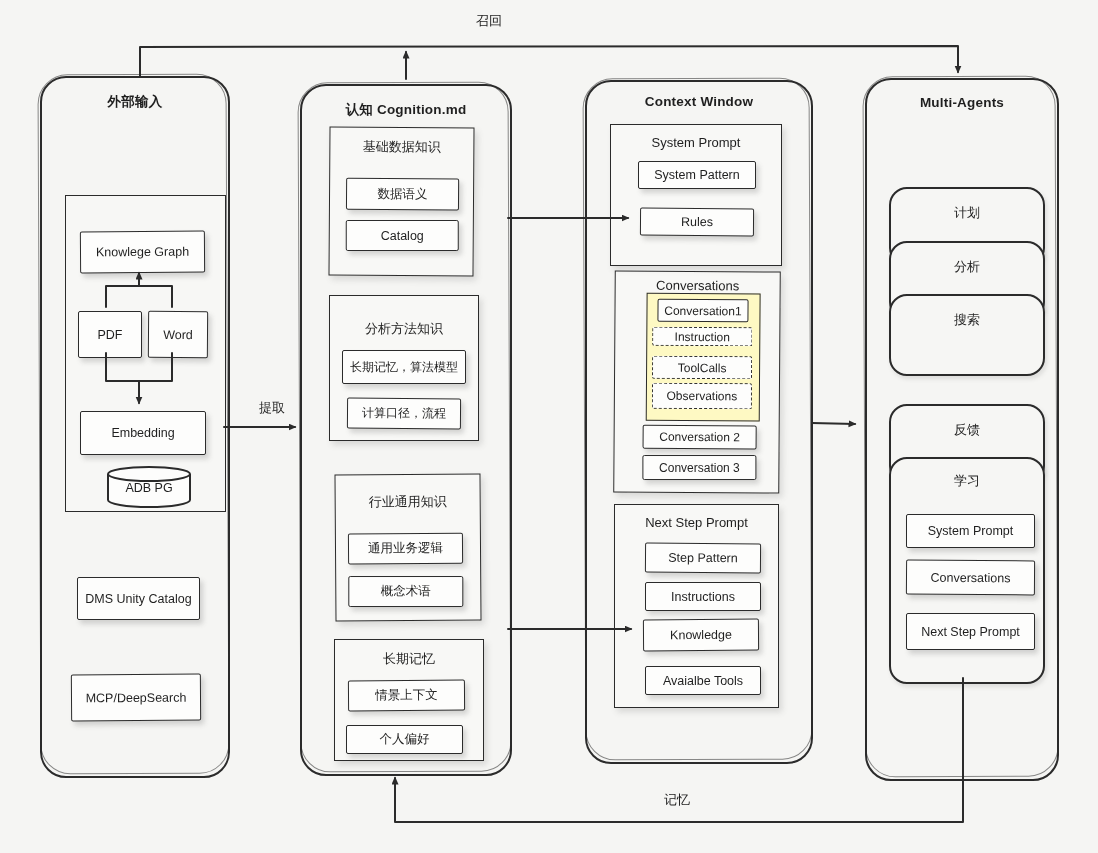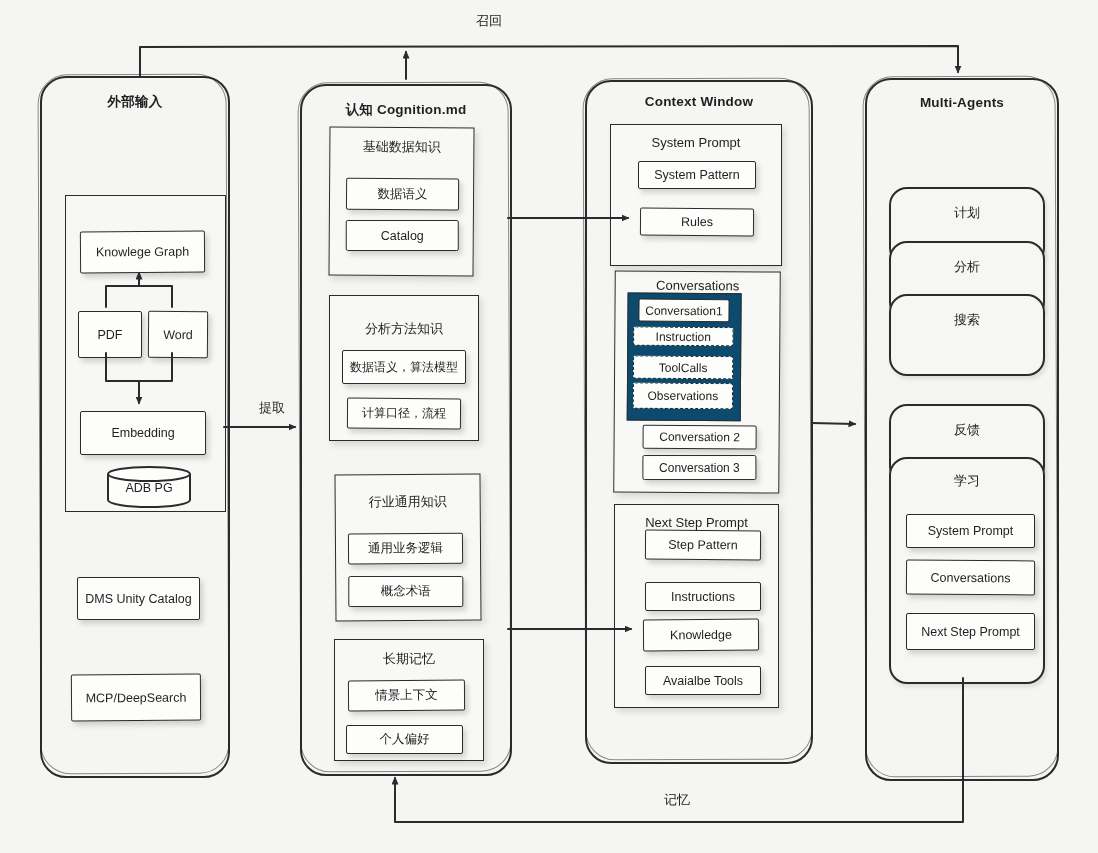--- a/index.html
+++ b/index.html
@@ -69,21 +69,21 @@
     <div class="col-title">认知 Cognition.md</div>
 
     <div class="group w1" style="left:27px;top:41px;width:143px;height:147px;">
       <div class="group-title">基础数据知识</div>
       <div class="box" style="left:16px;top:50px;width:111px;height:30px;">数据语义</div>
       <div class="box w2" style="left:16px;top:92px;width:111px;height:29px;">Catalog</div>
     </div>
 
     <div class="group" style="left:27px;top:209px;width:148px;height:144px;">
       <div class="group-title" style="margin-top:24px;">分析方法知识</div>
-      <div class="box" style="left:12px;top:54px;width:122px;height:32px;font-size:12px;">数据语义，算法模型</div>
+      <div class="box" style="left:12px;top:54px;width:122px;height:32px;font-size:12px;">长期记忆，算法模型</div>
       <div class="box w1" style="left:17px;top:102px;width:112px;height:29px;font-size:12px;">计算口径，流程</div>
     </div>
 
     <div class="group w2" style="left:33px;top:388px;width:144px;height:145px;">
       <div class="group-title" style="margin-top:18px;">行业通用知识</div>
       <div class="box" style="left:12px;top:58px;width:113px;height:29px;">通用业务逻辑</div>
       <div class="box w1" style="left:12px;top:101px;width:113px;height:29px;">概念术语</div>
     </div>
 
     <div class="group" style="left:32px;top:553px;width:148px;height:120px;">
@@ -97,33 +97,33 @@
     <div class="col-title" style="margin-top:12px;">Context Window</div>
 
     <div class="group" style="left:23px;top:42px;width:170px;height:140px;">
       <div class="group-title">System Prompt</div>
       <div class="box" style="left:27px;top:36px;width:116px;height:26px;">System Pattern</div>
       <div class="box w1" style="left:29px;top:83px;width:112px;height:26px;">Rules</div>
     </div>
 
     <div class="group w1" style="left:27px;top:189px;width:164px;height:220px;">
       <div class="group-title" style="margin-top:6px;">Conversations</div>
-      <div class="inner-frame plain" style="left:12px;top:21px;width:112px;height:126px;background:#0c4a6e;">
+      <div class="inner-frame plain" style="left:31px;top:21px;width:112px;height:126px;background:#fef9c3;">
         <div class="box plain" style="left:10px;top:5px;width:89px;height:21px;font-size:12px;">Conversation1</div>
         <div class="dashed box" style="left:5px;top:33px;width:98px;height:17px;font-size:12px;">Instruction</div>
         <div class="dashed box" style="left:5px;top:62px;width:98px;height:21px;font-size:12px;">ToolCalls</div>
         <div class="dashed box" style="left:5px;top:89px;width:98px;height:24px;font-size:12px;">Observations</div>
       </div>
       <div class="box" style="left:28px;top:153px;width:112px;height:22px;font-size:12px;">Conversation 2</div>
       <div class="box w2" style="left:28px;top:183px;width:112px;height:23px;font-size:12px;">Conversation 3</div>
     </div>
 
     <div class="group" style="left:27px;top:422px;width:163px;height:202px;">
       <div class="group-title">Next Step Prompt</div>
-      <div class="box w1" style="left:30px;top:25px;width:114px;height:28px;">Step Pattern</div>
+      <div class="box w1" style="left:30px;top:38px;width:114px;height:28px;">Step Pattern</div>
       <div class="box" style="left:30px;top:77px;width:114px;height:27px;">Instructions</div>
       <div class="box w2" style="left:28px;top:114px;width:114px;height:30px;">Knowledge</div>
       <div class="box" style="left:30px;top:161px;width:114px;height:27px;">Avaialbe Tools</div>
     </div>
   </div>
 
   <div class="col" style="left:865px;top:78px;width:190px;height:699px;">
     <div class="col-title">Multi-Agents</div>
 
     <div class="agent-card" style="left:22px;top:107px;width:152px;height:75px;">

